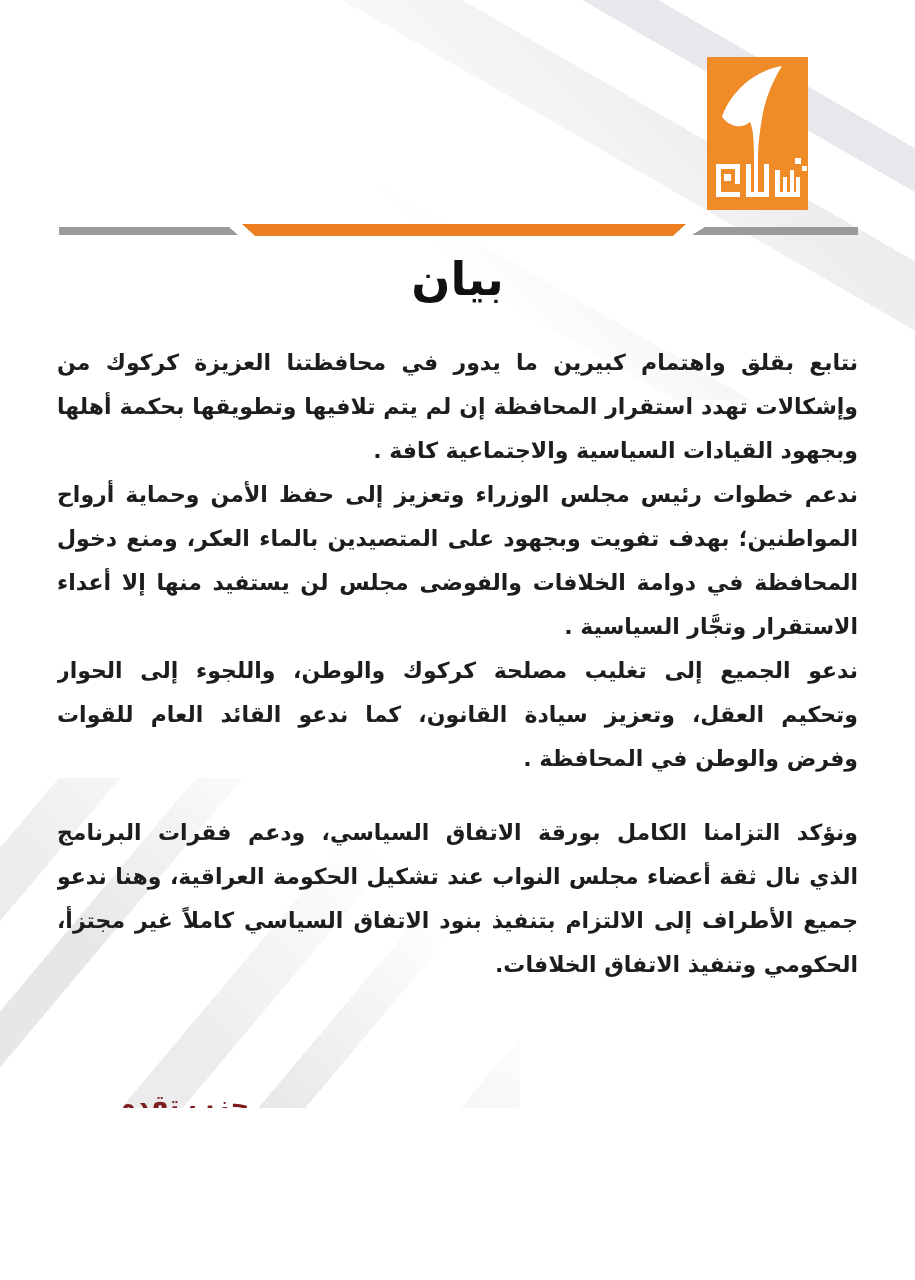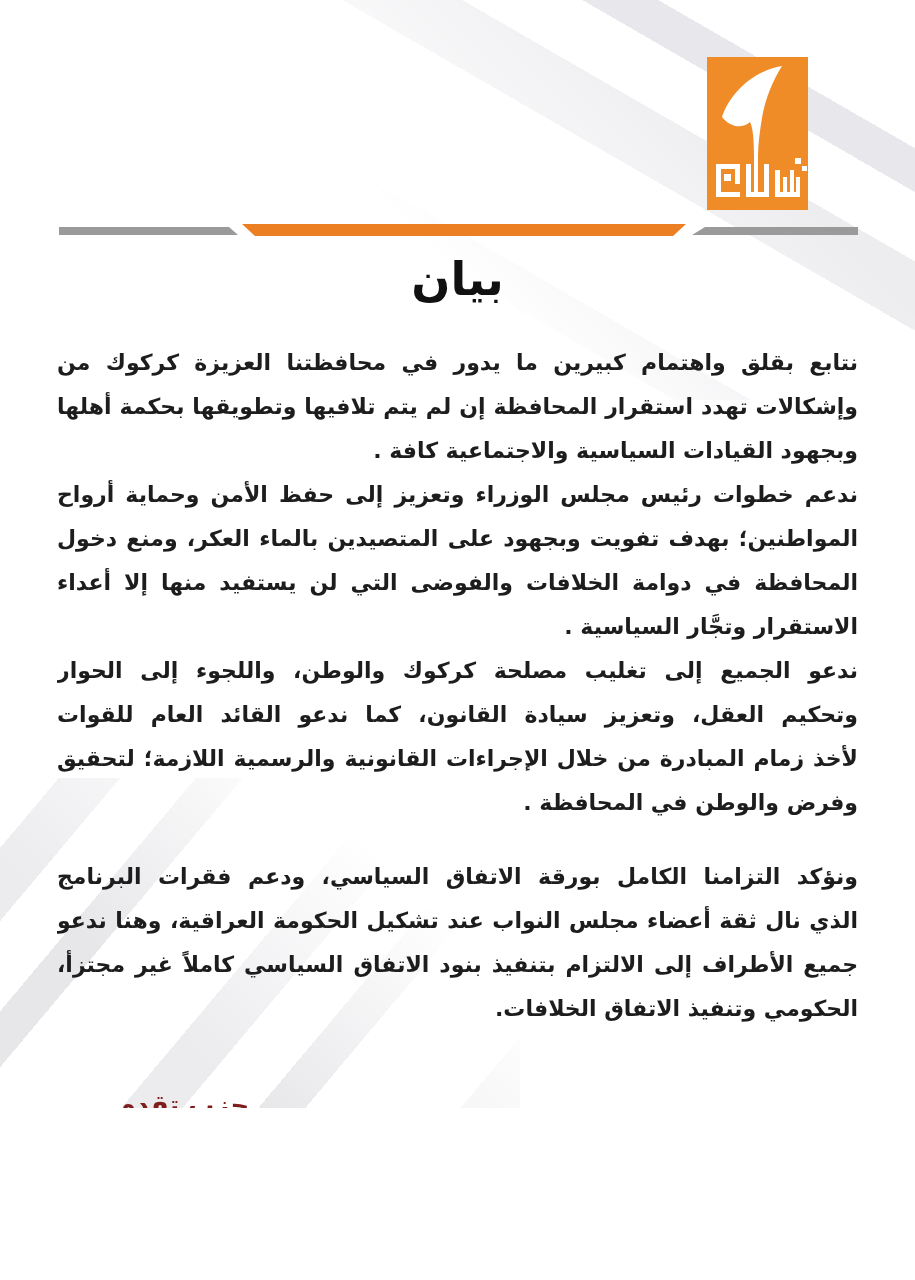--- a/index.html
+++ b/index.html
@@ -178,27 +178,26 @@
 
   <div class="body-text">
     <div class="para">
       <div class="line">نتابع بقلق واهتمام كبيرين ما يدور في محافظتنا العزيزة كركوك من توترات</div>
       <div class="line">وإشكالات تهدد استقرار المحافظة إن لم يتم تلافيها وتطويقها بحكمة أهلها</div>
       <div class="line last">وبجهود القيادات السياسية والاجتماعية كافة .</div>
     </div>
     <div class="para">
       <div class="line">ندعم خطوات رئيس مجلس الوزراء وتعزيز إلى حفظ الأمن وحماية أرواح</div>
       <div class="line">المواطنين؛ بهدف تفويت وبجهود على المتصيدين بالماء العكر، ومنع دخول</div>
-      <div class="line">المحافظة في دوامة الخلافات والفوضى التي لن يستفيد منها إلا أعداء</div>
+      <div class="line">المحافظة في دوامة الخلافات والفوضى مجلس لن يستفيد منها إلا أعداء</div>
       <div class="line last">الاستقرار وتجَّار السياسية .</div>
     </div>
     <div class="para">
       <div class="line">ندعو الجميع إلى تغليب مصلحة كركوك والوطن، واللجوء إلى الحوار المباشر</div>
       <div class="line">وتحكيم العقل، وتعزيز سيادة القانون، كما ندعو القائد العام للقوات المسلحة</div>
-      <div class="line">لأخذ زمام المبادرة من خلال الإجراءات القانونية والرسمية اللازمة؛ لتحقيق</div>
       <div class="line last">وفرض والوطن في المحافظة .</div>
     </div>
     <div class="para gap">
       <div class="line">ونؤكد التزامنا الكامل بورقة الاتفاق السياسي، ودعم فقرات البرنامج الحكومي</div>
       <div class="line">الذي نال ثقة أعضاء مجلس النواب عند تشكيل الحكومة العراقية، وهنا ندعو</div>
       <div class="line">جميع الأطراف إلى الالتزام بتنفيذ بنود الاتفاق السياسي كاملاً غير مجتزأ، وأن</div>
       <div class="line last">الحكومي وتنفيذ الاتفاق الخلافات.</div>
     </div>
   </div>
 

